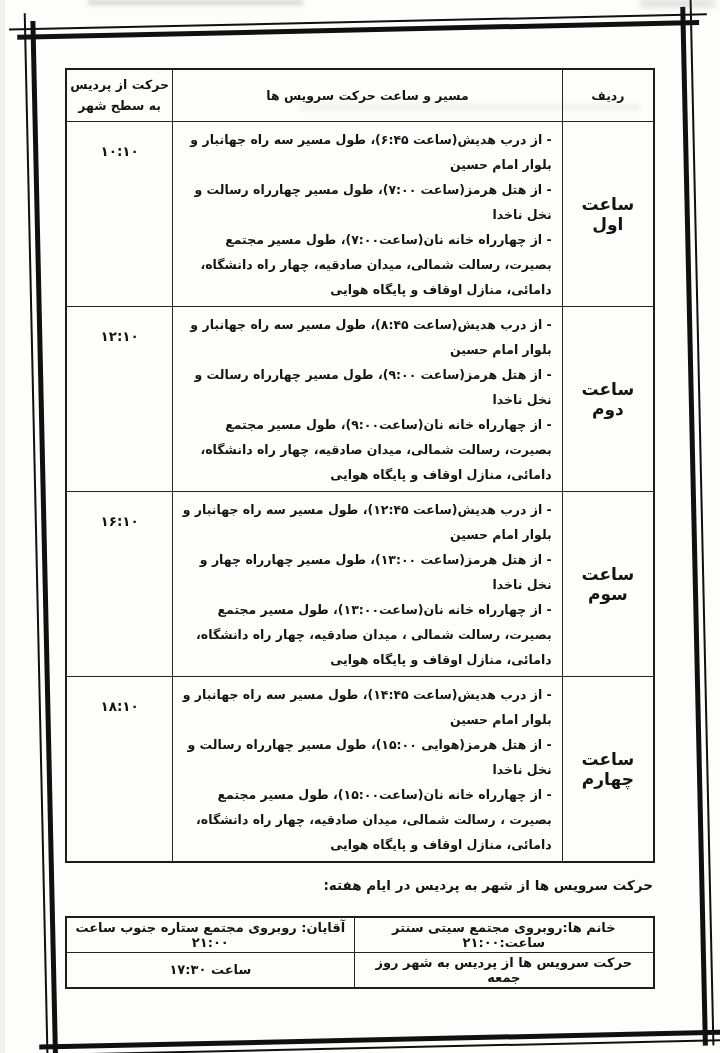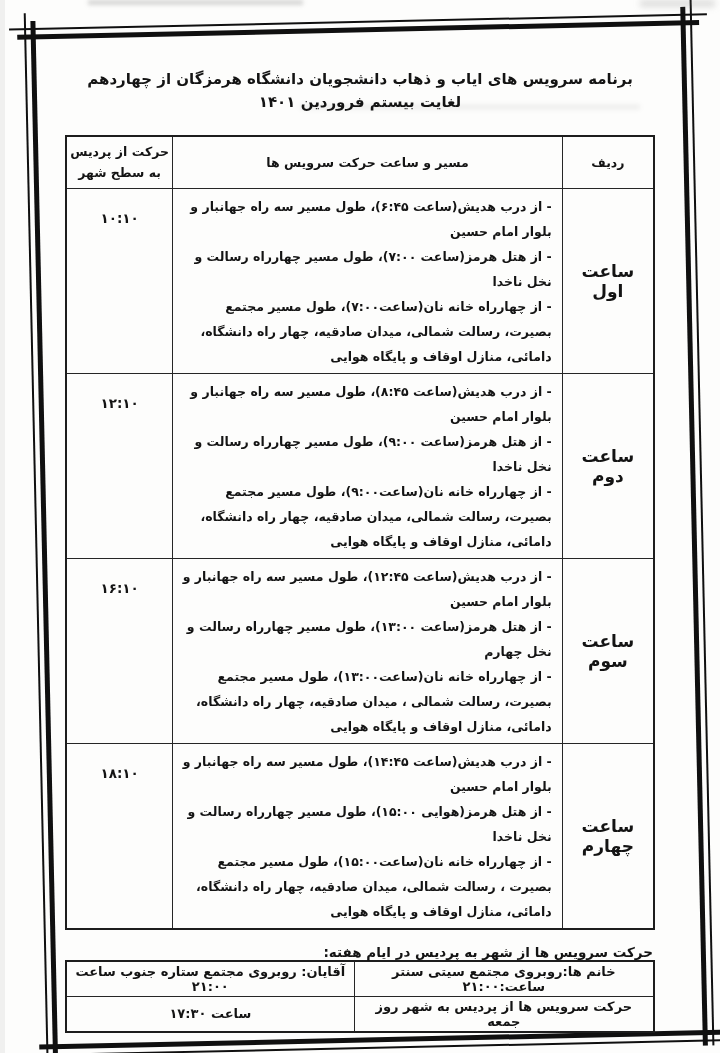--- a/index.html
+++ b/index.html
@@ -31,21 +31,21 @@
   table.main th{font-size:12.5px;line-height:1.7;padding:4px 2px;font-weight:bold;}
   .head-row{height:40px;}
   .c-radif{width:92px;}
   .c-route{width:391px;}
   .c-time{width:107px;}
   .label-cell{vertical-align:middle;text-align:center;font-size:17px;}
   .route-cell{vertical-align:top;text-align:right;font-size:12.5px;line-height:25px;padding:5px 10px 4px 8px;}
   .route-line{margin:0;}
   .time-cell{vertical-align:top;text-align:center;font-size:13.5px;padding-top:21px;}
 
-  .subheading{font-size:13.5px;text-align:right;margin:14px 2px 0 0;}
+  .subheading{font-size:13.5px;text-align:right;margin:14px 2px 23px 0;}
 
   table.city{border:2.5px solid #1d1d1d;}
   table.city td{border:1.5px solid #262626;height:28px;text-align:center;font-size:13px;padding:2px 7px;}
   .city-right{width:51%;margin-left:42px;}
   .city-left{width:49%;}
 </style>
 </head>
 <body>
 
 <div class="frame" aria-hidden="true">
@@ -63,21 +63,20 @@
   </svg>
 </div>
 
 <div class="smudge sm1"></div>
 <div class="smudge sm2"></div>
 <div class="smudge sm3"></div>
 <div class="smudge sm4"></div>
 
 <div class="content">
 
-  <h1 class="title">برنامه سرویس های ایاب و ذهاب دانشجویان دانشگاه هرمزگان از چهاردهم لغایت بیستم فروردین ۱۴۰۱</h1>
 
   <table class="main">
     <colgroup>
       <col class="c-radif">
         <col class="c-route">
         <col class="c-time">
     </colgroup>
     <thead>
       <tr class="head-row">
         <th>ردیف</th>
@@ -101,21 +100,21 @@
           <div class="route-line">- از درب هدیش(ساعت ۸:۴۵)، طول مسیر سه راه جهانبار و بلوار امام حسین</div>
           <div class="route-line">- از هتل هرمز(ساعت ۹:۰۰)، طول مسیر چهارراه رسالت و نخل ناخدا</div>
           <div class="route-line">- از چهارراه خانه نان(ساعت۹:۰۰)، طول مسیر مجتمع بصیرت، رسالت شمالی، میدان صادقیه، چهار راه دانشگاه، دامائی، منازل اوقاف و پایگاه هوایی</div>
         </td>
         <td class="time-cell">۱۲:۱۰</td>
       </tr>
       <tr>
         <td class="label-cell">ساعت سوم</td>
         <td class="route-cell">
           <div class="route-line">- از درب هدیش(ساعت ۱۲:۴۵)، طول مسیر سه راه جهانبار و بلوار امام حسین</div>
-          <div class="route-line">- از هتل هرمز(ساعت ۱۳:۰۰)، طول مسیر چهارراه رسالت و نخل چهارم</div>
+          <div class="route-line">- از هتل هرمز(ساعت ۱۳:۰۰)، طول مسیر چهارراه چهار و نخل ناخدا</div>
           <div class="route-line">- از چهارراه خانه نان(ساعت۱۳:۰۰)، طول مسیر مجتمع بصیرت، رسالت شمالی ، میدان صادقیه، چهار راه دانشگاه، دامائی، منازل اوقاف و پایگاه هوایی</div>
         </td>
         <td class="time-cell">۱۶:۱۰</td>
       </tr>
       <tr>
         <td class="label-cell">ساعت چهارم</td>
         <td class="route-cell">
           <div class="route-line">- از درب هدیش(ساعت ۱۴:۴۵)، طول مسیر سه راه جهانبار و بلوار امام حسین</div>
           <div class="route-line">- از هتل هرمز(هوایی ۱۵:۰۰)، طول مسیر چهارراه رسالت و  نخل ناخدا</div>
           <div class="route-line">- از چهارراه خانه نان(ساعت۱۵:۰۰)، طول مسیر مجتمع بصیرت ، رسالت شمالی، میدان صادقیه، چهار راه دانشگاه، دامائی، منازل اوقاف و پایگاه هوایی</div>

